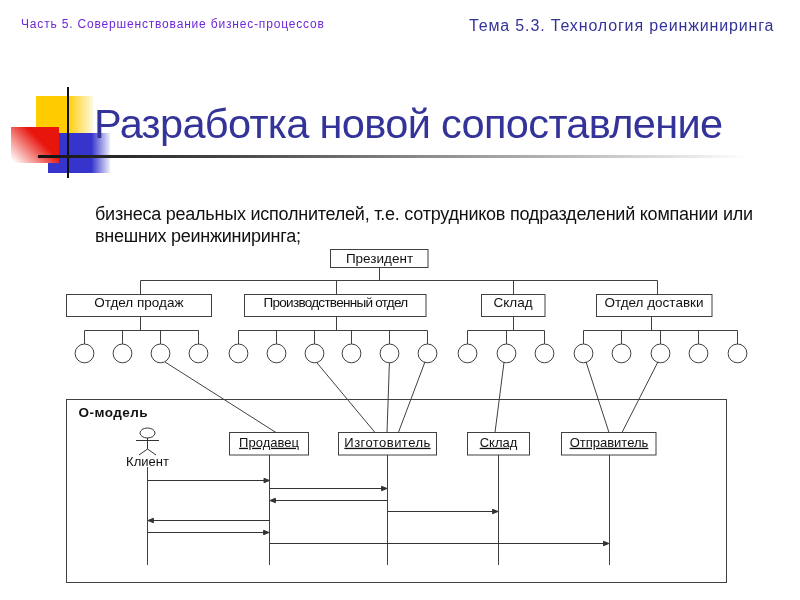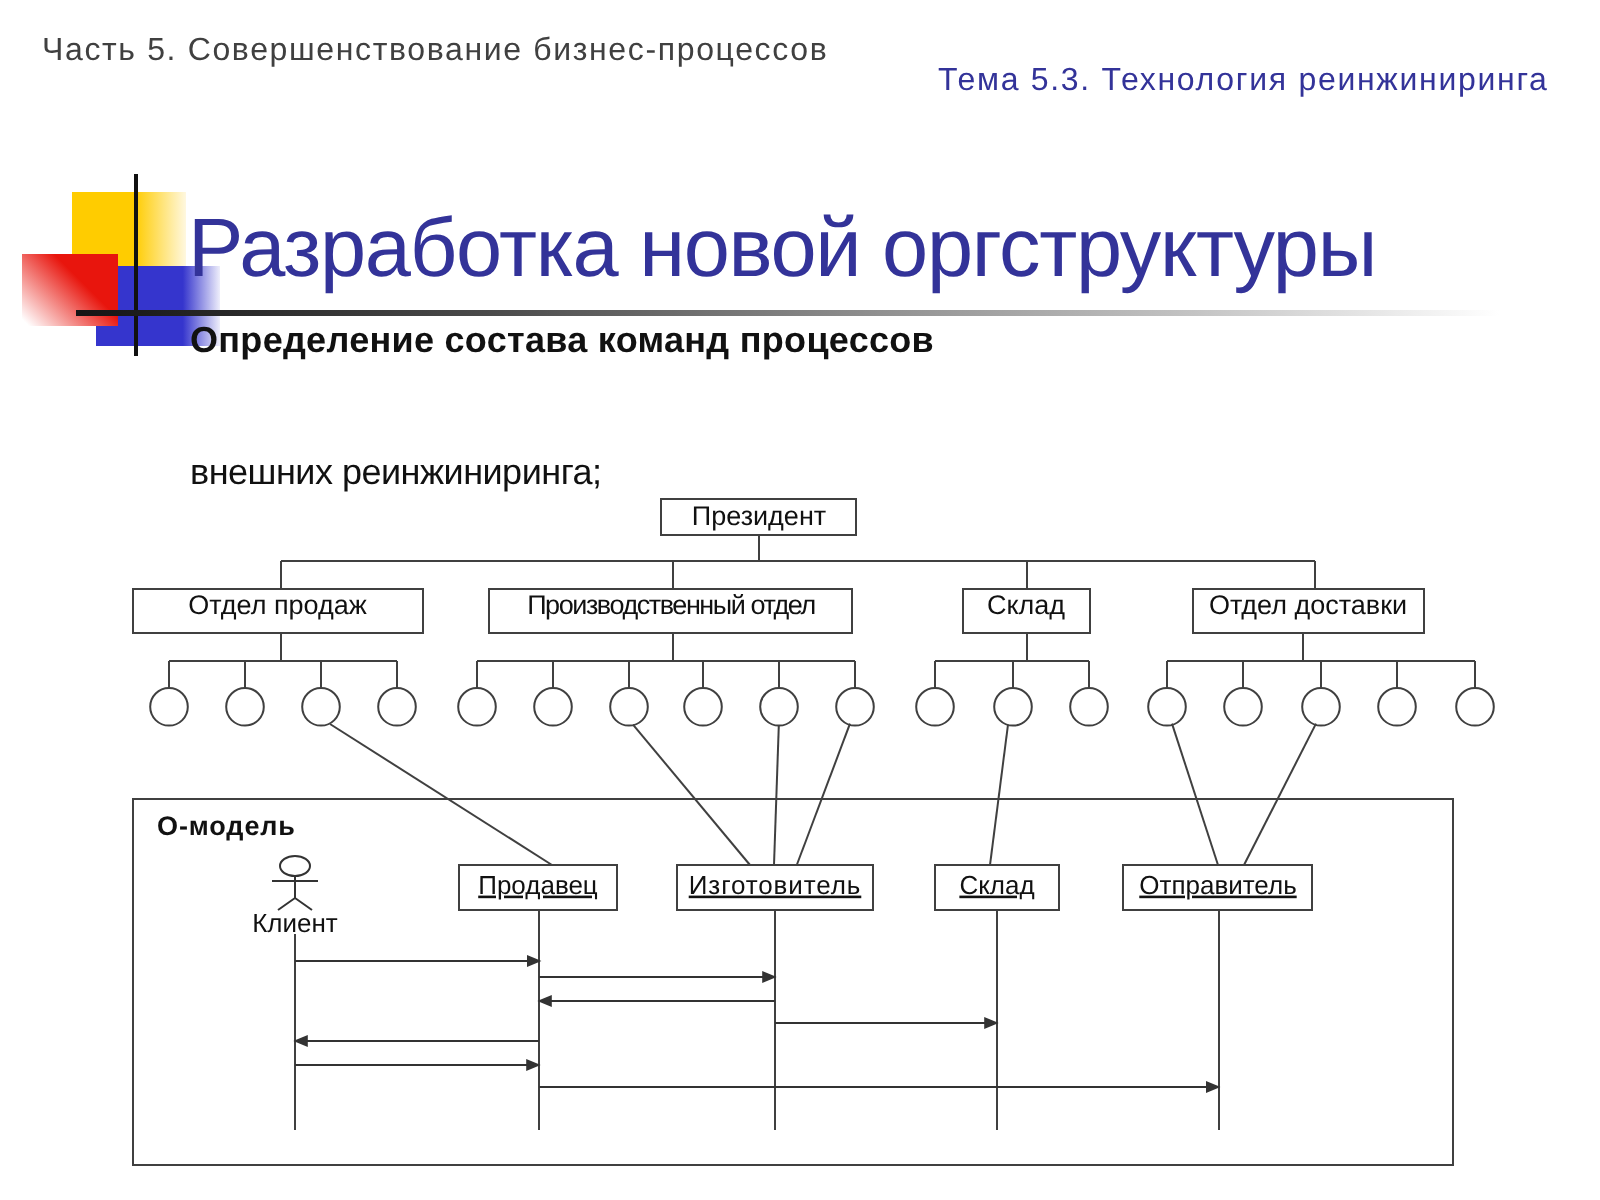--- a/index.html
+++ b/index.html
@@ -1,31 +1,31 @@
 <!DOCTYPE html>
 <html><head><meta charset="utf-8"><style>
 html,body{margin:0;padding:0;width:800px;height:600px;background:#fff;font-family:"Liberation Sans",sans-serif;overflow:hidden}
 .abs{position:absolute}
 </style></head>
 <body>
-<div class="abs" style="left:21px;top:17px;font-size:16px;letter-spacing:0.82px;color:#404040">Часть 5. Совершенствование бизнес-процессов</div>
-<div class="abs" style="left:469px;top:32px;font-size:16px;letter-spacing:0.85px;color:#333399">Тема 5.3. Технология реинжиниринга</div>
+<div class="abs" style="left:21px;top:17px;font-size:12px;letter-spacing:0.82px;color:#6d28d9">Часть 5. Совершенствование бизнес-процессов</div>
+<div class="abs" style="left:469px;top:17px;font-size:16px;letter-spacing:0.85px;color:#333399">Тема 5.3. Технология реинжиниринга</div>
 
 <div class="abs" style="left:36px;top:96px;width:57px;height:37px;background:linear-gradient(90deg,#ffcc00 55%,#fff8e0 100%)"></div>
 <div class="abs" style="left:48px;top:133px;width:62px;height:40px;background:linear-gradient(90deg,#3535cd 70%,#eeeefb 100%)"></div>
 <div class="abs" style="left:11px;top:127px;width:48px;height:36px;background:linear-gradient(225deg,#e8150d 38%,#ffffff 96%)"></div>
 <div class="abs" style="left:67px;top:87px;width:2px;height:91px;background:#111"></div>
 <div class="abs" style="left:38px;top:155px;width:757px;height:3px;background:linear-gradient(90deg,#141414 0%,#4a4a4a 27%,#909090 53%,#c4c4c4 74%,#ffffff 94%)"></div>
 
-<div class="abs" style="left:94px;top:100px;font-size:41.5px;letter-spacing:-0.65px;color:#333399;white-space:nowrap">Разработка новой оргструктуры</div>
+<div class="abs" style="left:94px;top:100px;font-size:41.5px;letter-spacing:-0.65px;color:#333399;white-space:nowrap">Разработка новой сопоставление</div>
 
 <div class="abs" style="left:95px;top:159px;font-size:18px;line-height:22px;color:#111;white-space:nowrap">
-<b style="letter-spacing:0.15px">Определение состава команд процессов</b><br>
 <br>
 <br>
+<span style="letter-spacing:-0.23px">бизнеса реальных исполнителей, т.е. сотрудников подразделений компании или</span><br>
 <span style="letter-spacing:-0.25px">внешних реинжиниринга;</span>
 </div>
 
 <svg class="abs" style="left:0;top:0" width="800" height="600" font-family="Liberation Sans, sans-serif">
 <g fill="none" stroke="#404040" stroke-width="1">
 <path d="M379.5,267.5 V280.5 M140.5,280.5 H657.5 M140.5,280.5 V294.5 M336.5,280.5 V294.5 M513.5,280.5 V294.5 M657.5,280.5 V294.5"></path>
 <path d="M140.5,316.5 V330.5 M84.5,330.5 H198.5 M336.5,316.5 V330.5 M238.5,330.5 H427.5 M513.5,316.5 V330.5 M467.5,330.5 H544.5 M651.5,316.5 V330.5 M583.5,330.5 H737.5"></path>
 <path d="M84.5,330.5 V344 M122.5,330.5 V344 M160.5,330.5 V344 M198.5,330.5 V344"></path>
 <path d="M238.5,330.5 V344 M276.5,330.5 V344 M314.5,330.5 V344 M351.5,330.5 V344 M389.5,330.5 V344 M427.5,330.5 V344"></path>
 <path d="M467.5,330.5 V344 M506.5,330.5 V344 M544.5,330.5 V344"></path>

